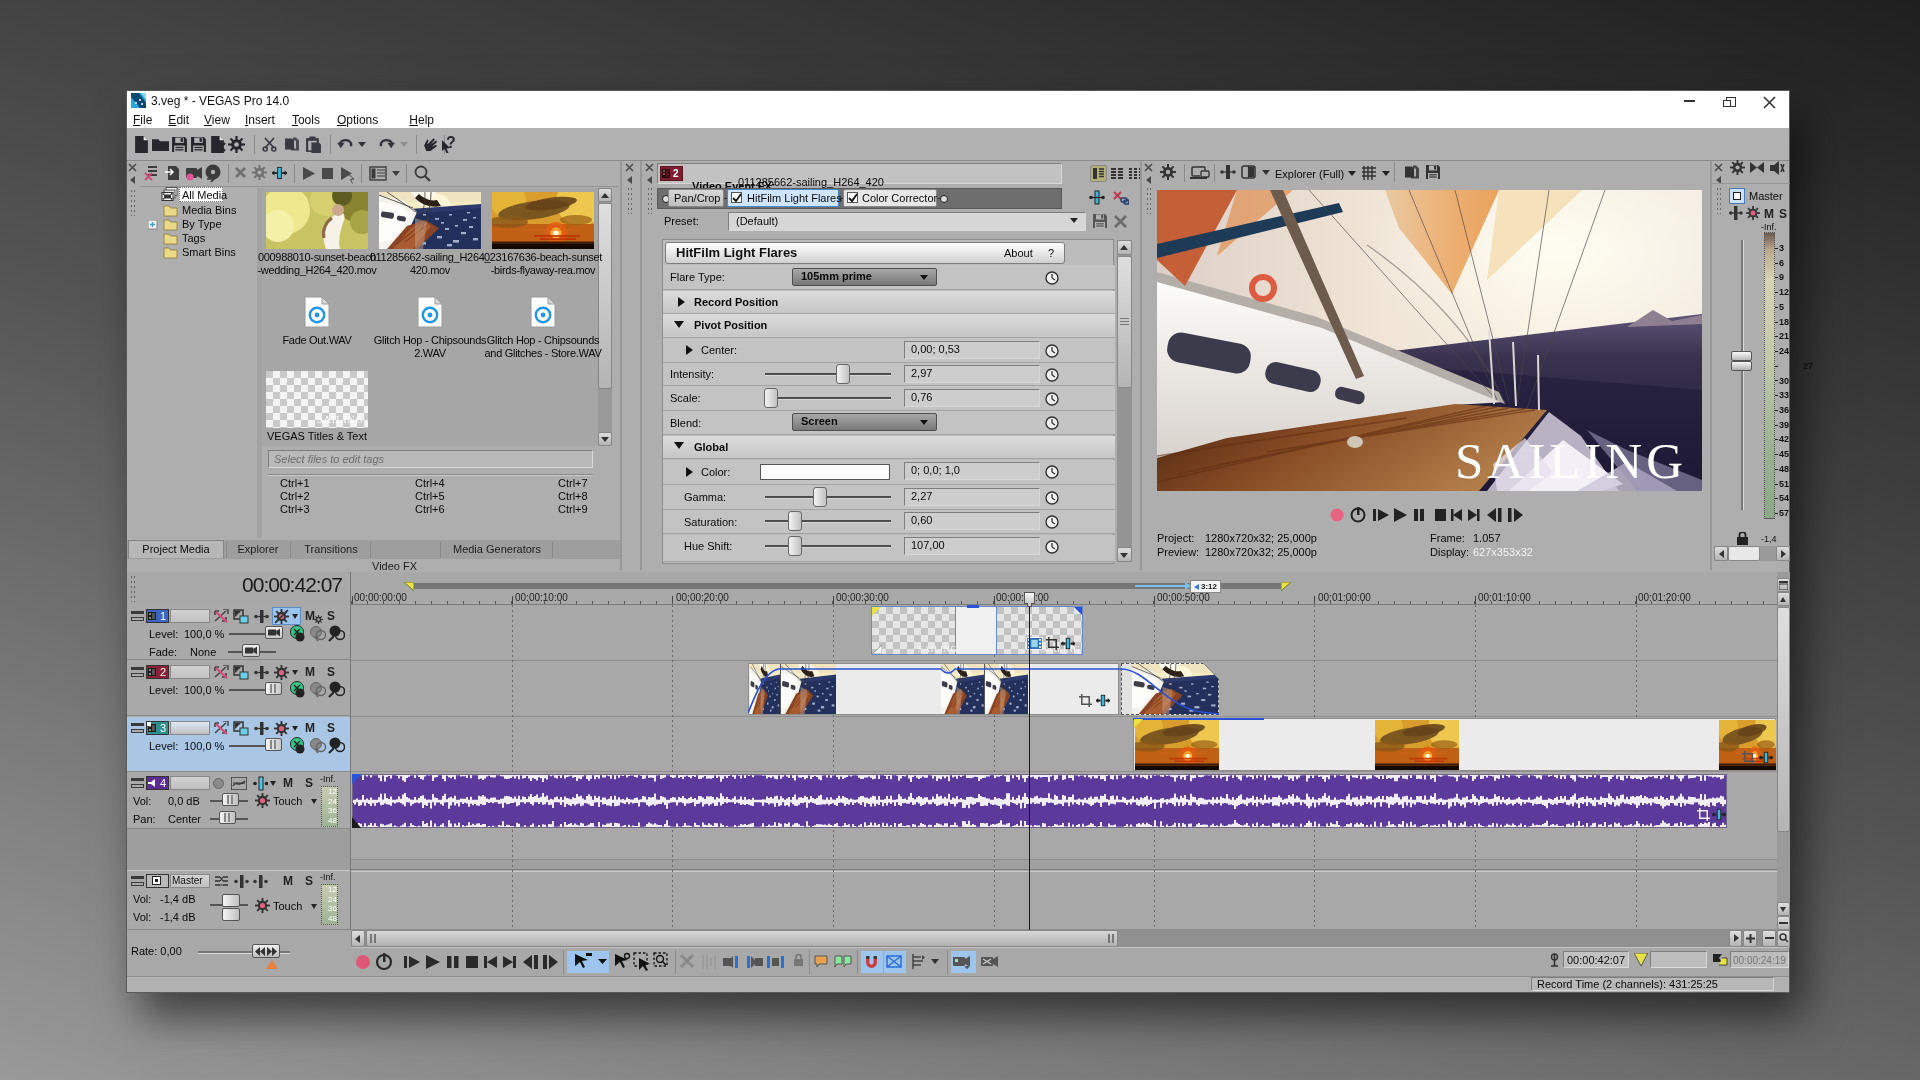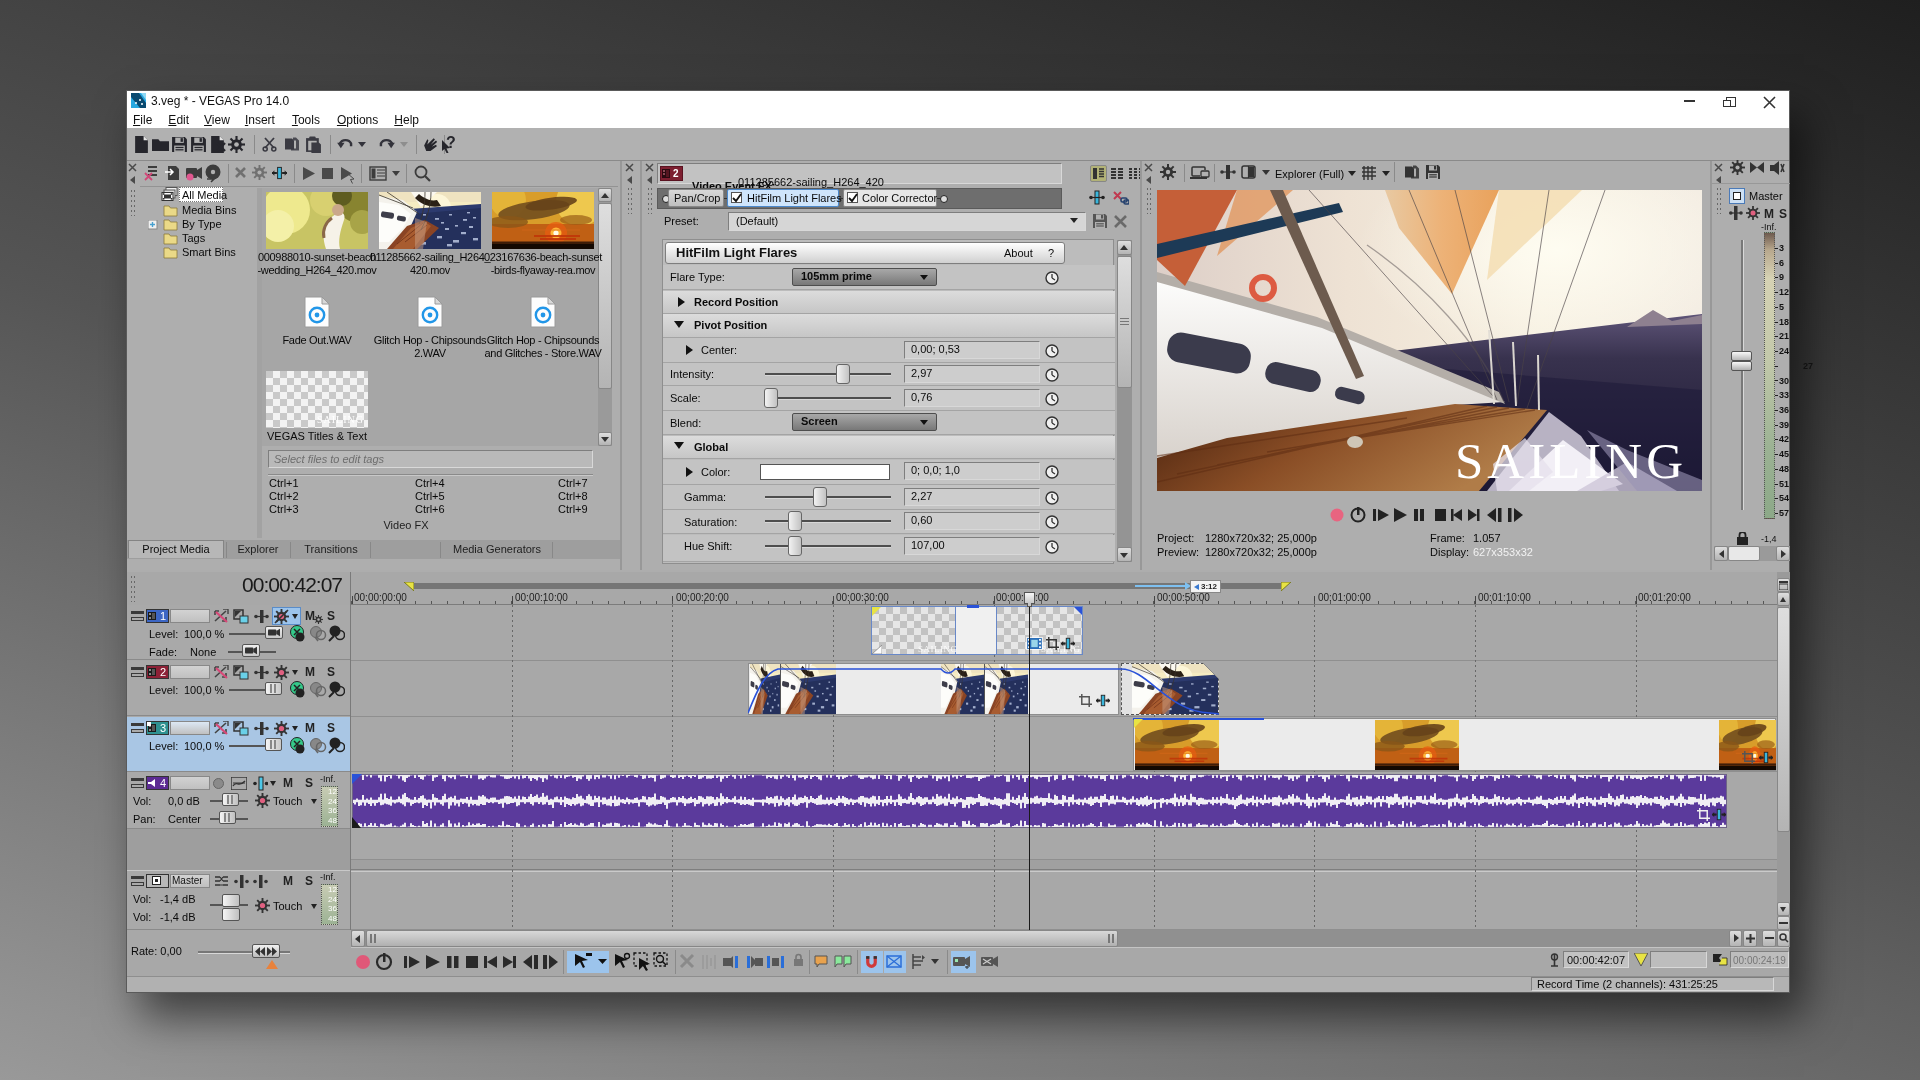--- a/index.html
+++ b/index.html
@@ -216,21 +216,21 @@
 <div class="abs" style="left:1726px;top:97px;width:8px;height:8px;border:1.5px solid #333;background:#fff;"></div>
 <div class="abs" style="left:1723px;top:100px;width:6px;height:5px;border:1.5px solid #333;background:#fff;"></div>
 <div class="abs" style="left:1763px;top:96px;width:13px;height:13px;">
 <svg width="13" height="13">
         <path d="M1,1 L12,12 M12,1 L1,12" stroke="#333" stroke-width="1.6"></path>
       </svg>
 </div>
 
 <div class="abs" style="left:127px;top:111px;width:1662px;height:17px;background:#fff;"></div>
 <div class="abs" style="left:133px;top:113px;font-size:12px;color:#111;">
-<span style="margin-right:16px;"><u>F</u>ile</span><span style="margin-right:15px;"><u>E</u>dit</span><span style="margin-right:15px;"><u>V</u>iew</span><span style="margin-right:17px;"><u>I</u>nsert</span><span style="margin-right:17px;"><u>T</u>ools</span><span style="margin-right:16px;"><u>O</u>ptions</span><span><u>H</u>elp</span>
+<span style="margin-right:16px;"><u>F</u>ile</span><span style="margin-right:15px;"><u>E</u>dit</span><span style="margin-right:15px;"><u>V</u>iew</span><span style="margin-right:17px;"><u>I</u>nsert</span><span style="margin-right:17px;"><u>T</u>ools</span><span style="margin-right:31px;"><u>O</u>ptions</span><span><u>H</u>elp</span>
 </div>
 
 <div id="toolbar" class="abs" style="left:127px;top:128px;width:1662px;height:33px;background:#b1b1b1;border-bottom:1px solid #8a8a8a;box-sizing:border-box;"></div>
 <svg class="abs" style="left:133px;top:135px;color:#26262c" width="330" height="19">
 <g fill="#26262c">
 <use href="#doc" x="0" y="1" width="17" height="17" style="fill:#26262c"></use>
 <use href="#folder" x="19" y="1" width="17" height="17" style="fill:#26262c"></use>
 <use href="#floppy" x="38" y="1" width="17" height="17" style="fill:#26262c"></use>
 <use href="#floppy" x="57" y="1" width="17" height="17" style="fill:#26262c"></use>
 <use href="#doc" x="76" y="1" width="17" height="17" style="fill:#26262c"></use>
@@ -370,30 +370,30 @@
 <div class="abs t11 lbl" style="left:478px;top:334px;width:130px;">Glitch Hop - Chipsounds<br>and Glitches - Store.WAV</div>
 
 <div class="abs" style="left:266px;top:371px;width:102px;height:57px;background-image:conic-gradient(#f3f3f3 25%,#c9c9c9 0 50%,#f3f3f3 0 75%,#c9c9c9 0);background-size:14px 14px;"></div>
 <div class="abs" style="left:266px;top:414px;width:98px;text-align:right;font-family:'Liberation Serif',serif;font-size:10px;color:rgba(255,255,255,.95);letter-spacing:1px;">SAILING</div>
 <div class="abs t11" style="left:261px;top:430px;width:112px;text-align:center;">VEGAS Titles &amp; Text</div>
 
 <div class="ins abs" style="left:268px;top:450px;width:325px;height:18px;background:#b9b9b9;"></div>
 <div class="abs" style="left:274px;top:453px;font-size:11px;font-style:italic;color:#6e6e6e;">Select files to edit tags</div>
 <div class="abs" style="left:268px;top:474px;width:325px;height:1px;background:#8a8a8a;"></div>
 <div class="abs" style="left:268px;top:475px;width:325px;height:1px;background:#c8c8c8;"></div>
-<div class="abs t11" style="left:269px;top:477px;line-height:13px;">Ctrl+1<br>Ctrl+2<br>Ctrl+3</div>
+<div class="abs t11" style="left:280px;top:477px;line-height:13px;">Ctrl+1<br>Ctrl+2<br>Ctrl+3</div>
 <div class="abs t11" style="left:415px;top:477px;line-height:13px;">Ctrl+4<br>Ctrl+5<br>Ctrl+6</div>
 <div class="abs t11" style="left:558px;top:477px;line-height:13px;">Ctrl+7<br>Ctrl+8<br>Ctrl+9</div>
 
 <div class="abs" style="left:127px;top:540px;width:493px;height:19px;background:#9e9e9e;"></div>
 <div class="abs" style="left:128px;top:540px;width:96px;height:18px;background:#b7b7b7;border:1px solid #848484;border-bottom:none;box-sizing:border-box;"></div>
 <div class="abs t11" style="left:128px;top:543px;width:96px;text-align:center;">Project Media</div>
 <div class="abs t11" style="left:226px;top:543px;width:64px;text-align:center;color:#1e1e1e;">Explorer</div>
 <div class="abs t11" style="left:292px;top:543px;width:78px;text-align:center;color:#1e1e1e;">Transitions</div>
-<div class="abs t11" style="left:372px;top:519px;width:68px;text-align:center;color:#1e1e1e;">Video FX</div>
+<div class="abs t11" style="left:372px;top:560px;width:68px;text-align:left;color:#1e1e1e;">Video FX</div>
 <div class="abs t11" style="left:442px;top:543px;width:110px;text-align:center;color:#1e1e1e;">Media Generators</div>
 <div class="abs" style="left:226px;top:542px;width:1px;height:16px;background:#888;"></div>
 <div class="abs" style="left:290px;top:542px;width:1px;height:16px;background:#888;"></div>
 <div class="abs" style="left:370px;top:542px;width:1px;height:16px;background:#888;"></div>
 <div class="abs" style="left:440px;top:542px;width:1px;height:16px;background:#888;"></div>
 <div class="abs" style="left:552px;top:542px;width:1px;height:16px;background:#888;"></div>
 
 <div class="abs" style="left:620px;top:161px;width:2px;height:409px;background:#989898;"></div>
 <svg class="abs" style="left:625px;top:163px" width="12" height="60">
       <path d="M1,1 l7,7 m0,-7 l-7,7" stroke="#4a4a4a" stroke-width="1.5"></path>

